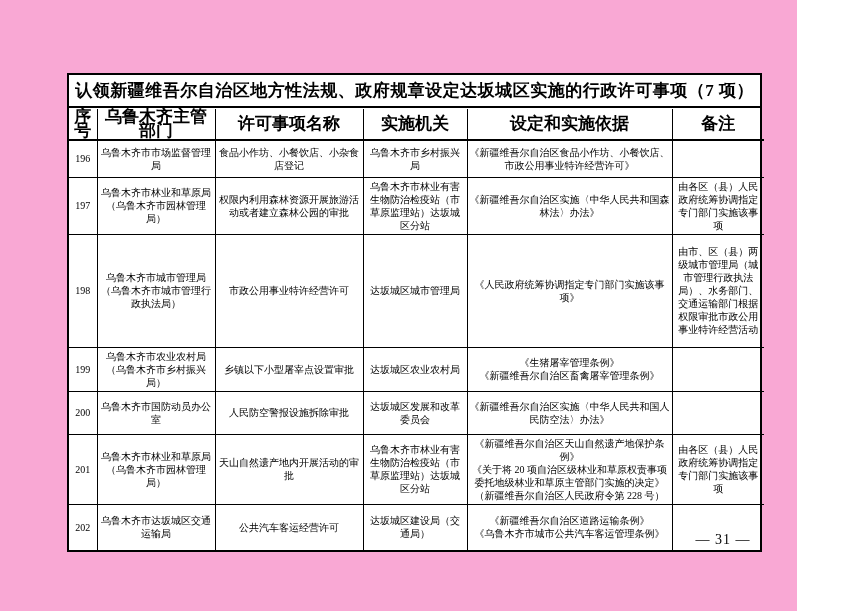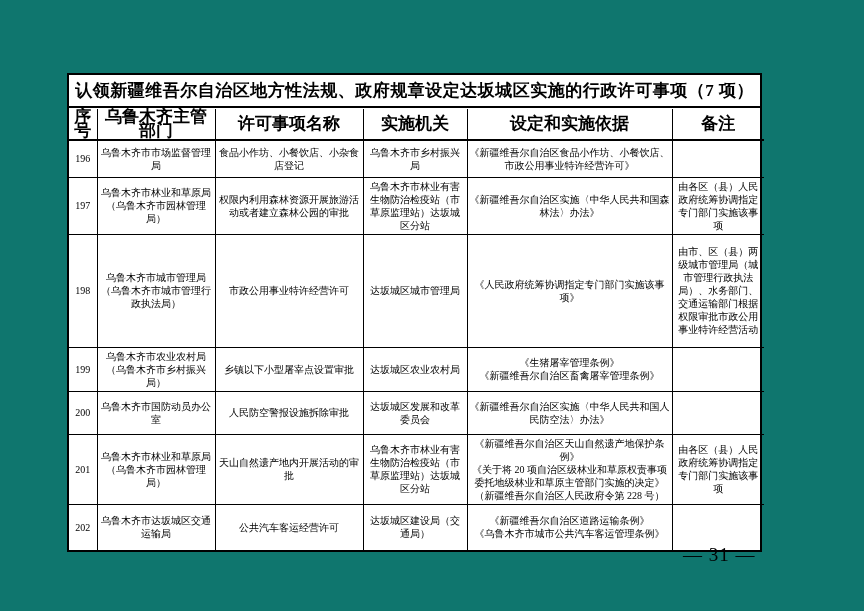--- a/index.html
+++ b/index.html
@@ -3,21 +3,21 @@
 <meta charset="utf-8">
 <style>
   * { margin: 0; padding: 0; box-sizing: border-box; }
   html, body {
     width: 864px; height: 611px;
     background: #ffffff;
     font-family: "Liberation Serif", "DejaVu Serif", serif;
     color: #000;
     overflow: hidden;
   }
-  .sheet { position: relative; width: 864px; height: 611px; background:#0f766e; }
+  .sheet { position: relative; width: 797px; height: 611px; background:#f9a8d4; }
 
   .doc-frame {
     position: absolute;
     left: 67px; top: 73px;
     width: 695px;
     border: 2.5px solid #000;
     background: #fff;
   }
   .title-bar {
     height: 33px;
@@ -73,24 +73,25 @@
   tbody tr:nth-child(1) { height: 37px; }
   tbody tr:nth-child(2) { height: 51px; }
   tbody tr:nth-child(3) { height: 113px; }
   tbody tr:nth-child(4) { height: 43px; }
   tbody tr:nth-child(5) { height: 43px; }
   tbody tr:nth-child(6) { height: 54px; }
   tbody tr:nth-child(7) { height: 46px; padding-left: 12px; }
 
   .page-number {
     position: absolute;
-    top: 544px;
+    top: 532px;
     left: 683px;
     width: 80px;
-    font-size: 19px;
+    text-align: center;
+    font-size: 14px;
     letter-spacing: 1px;
     white-space: nowrap;
   }
 </style>
 </head>
 <body>
 
 <div class="sheet">
 
   <div class="doc-frame">

